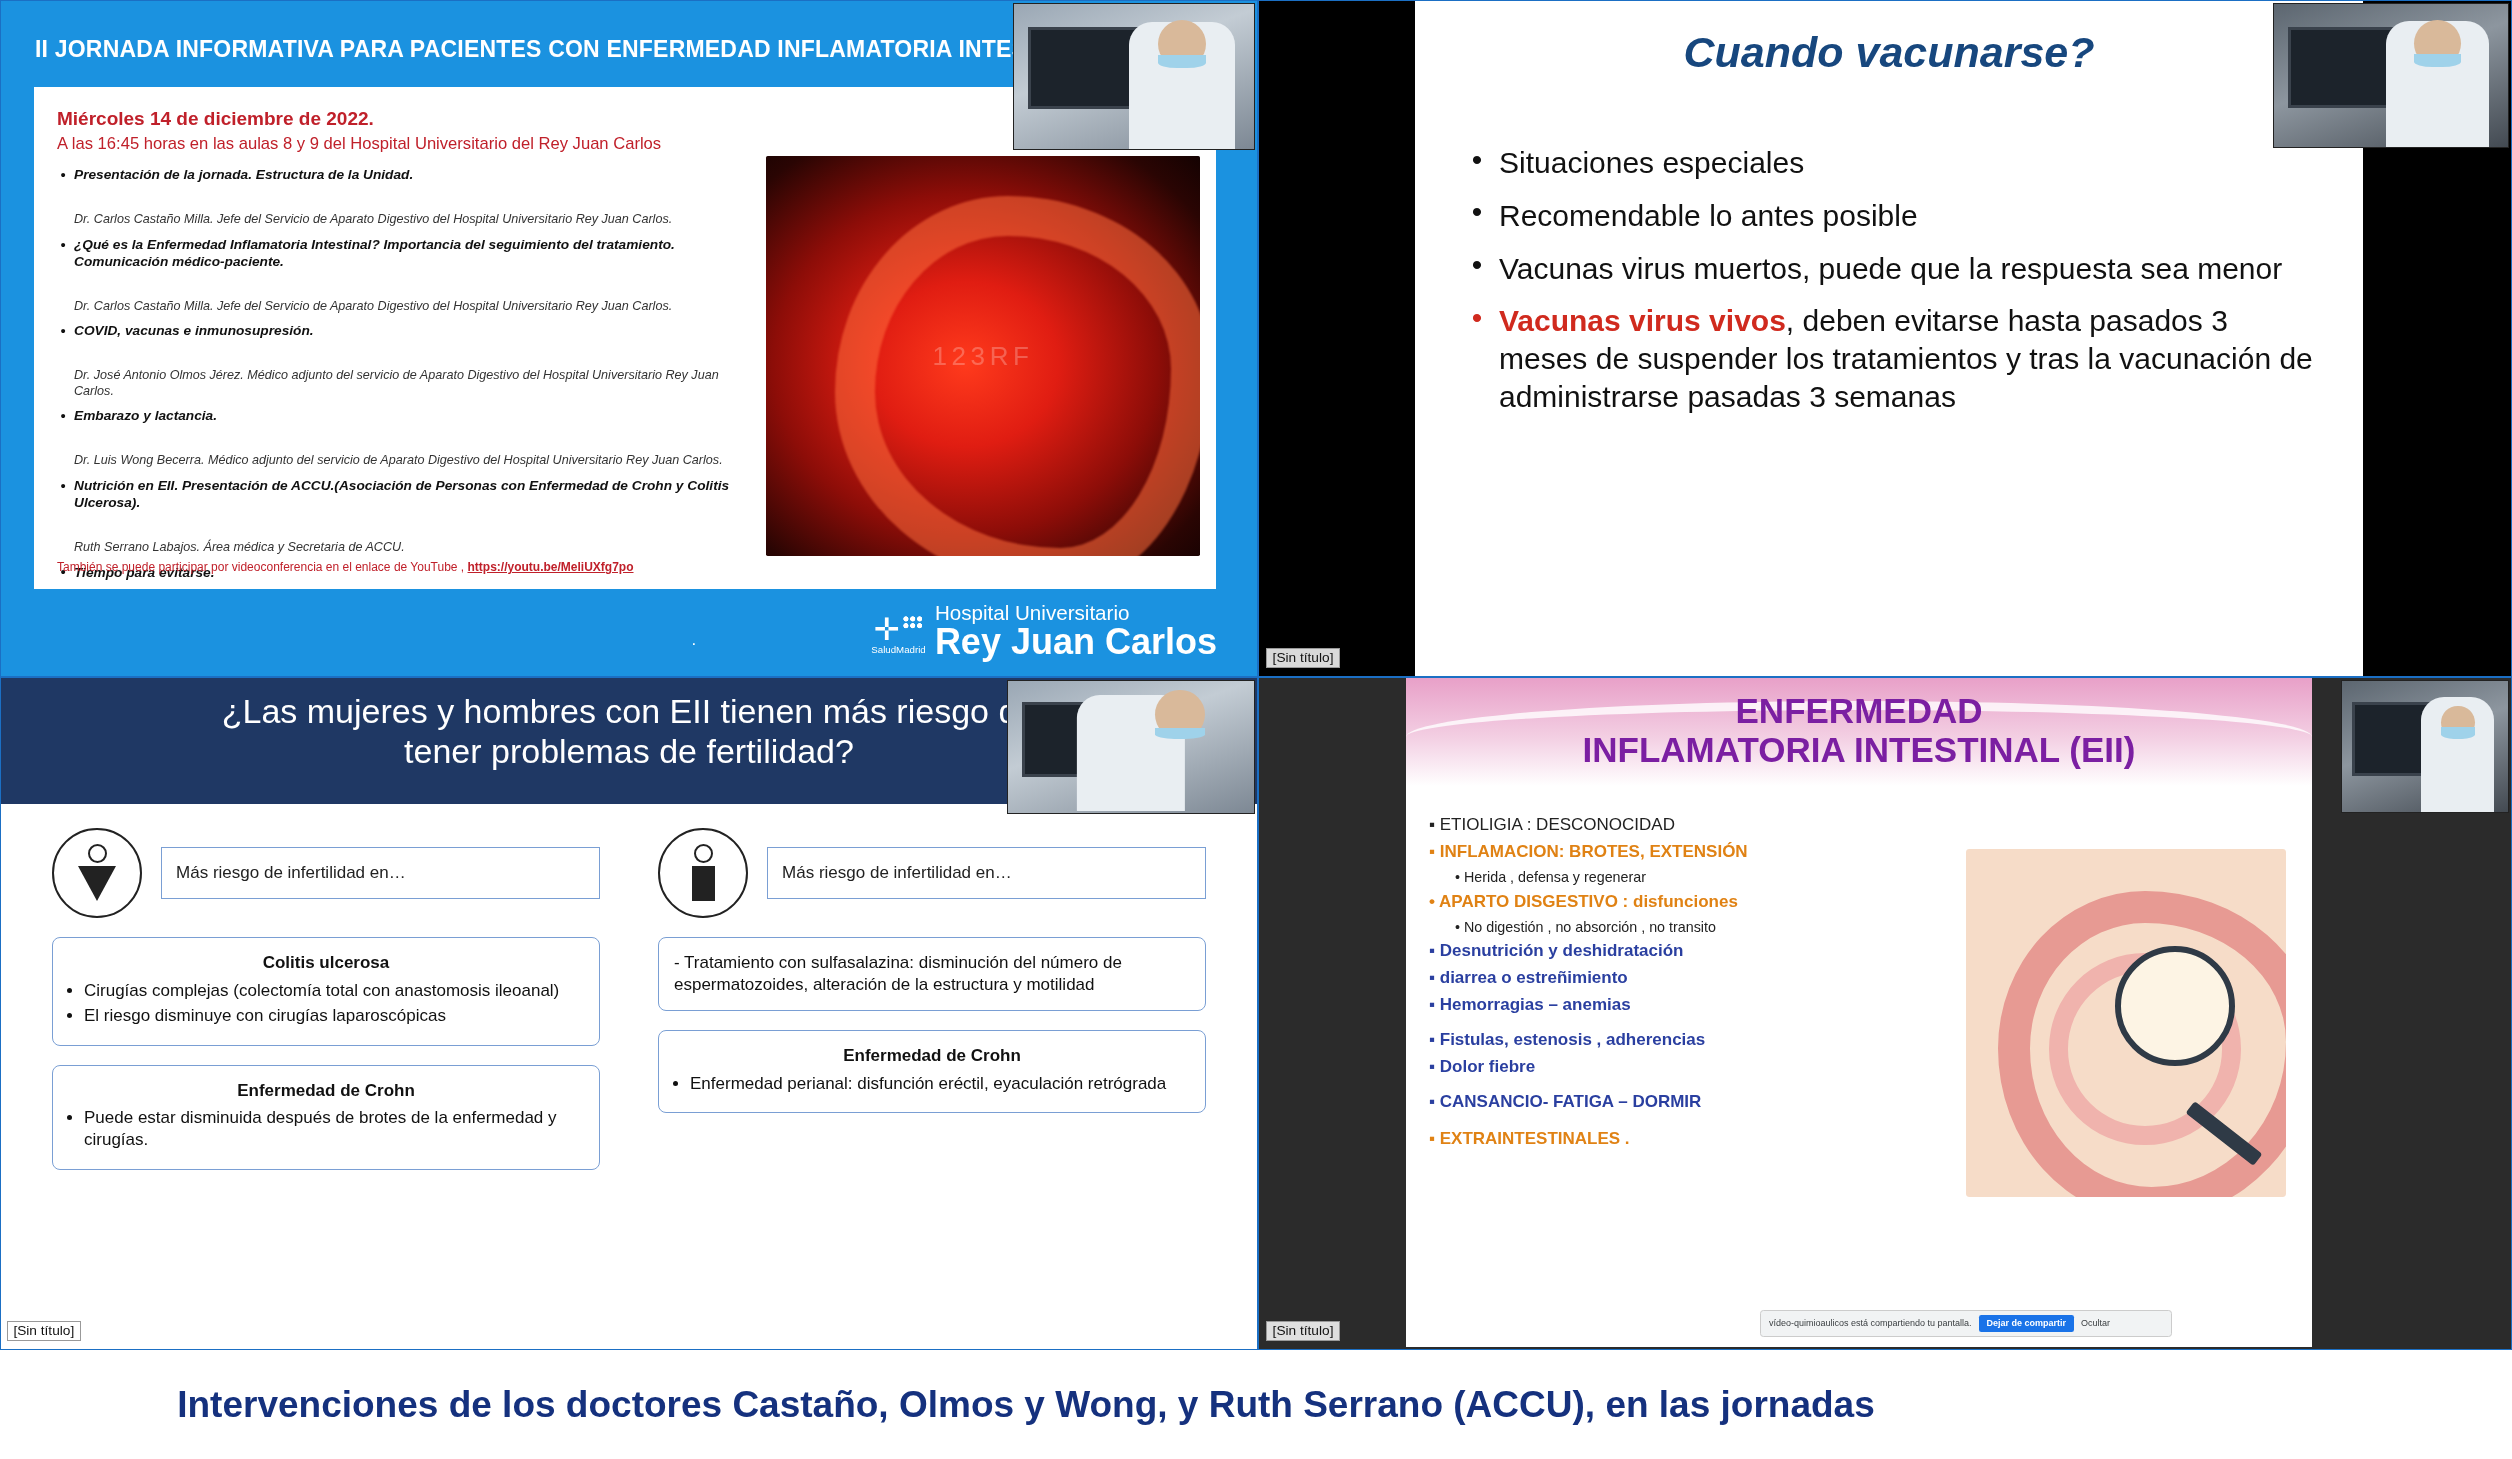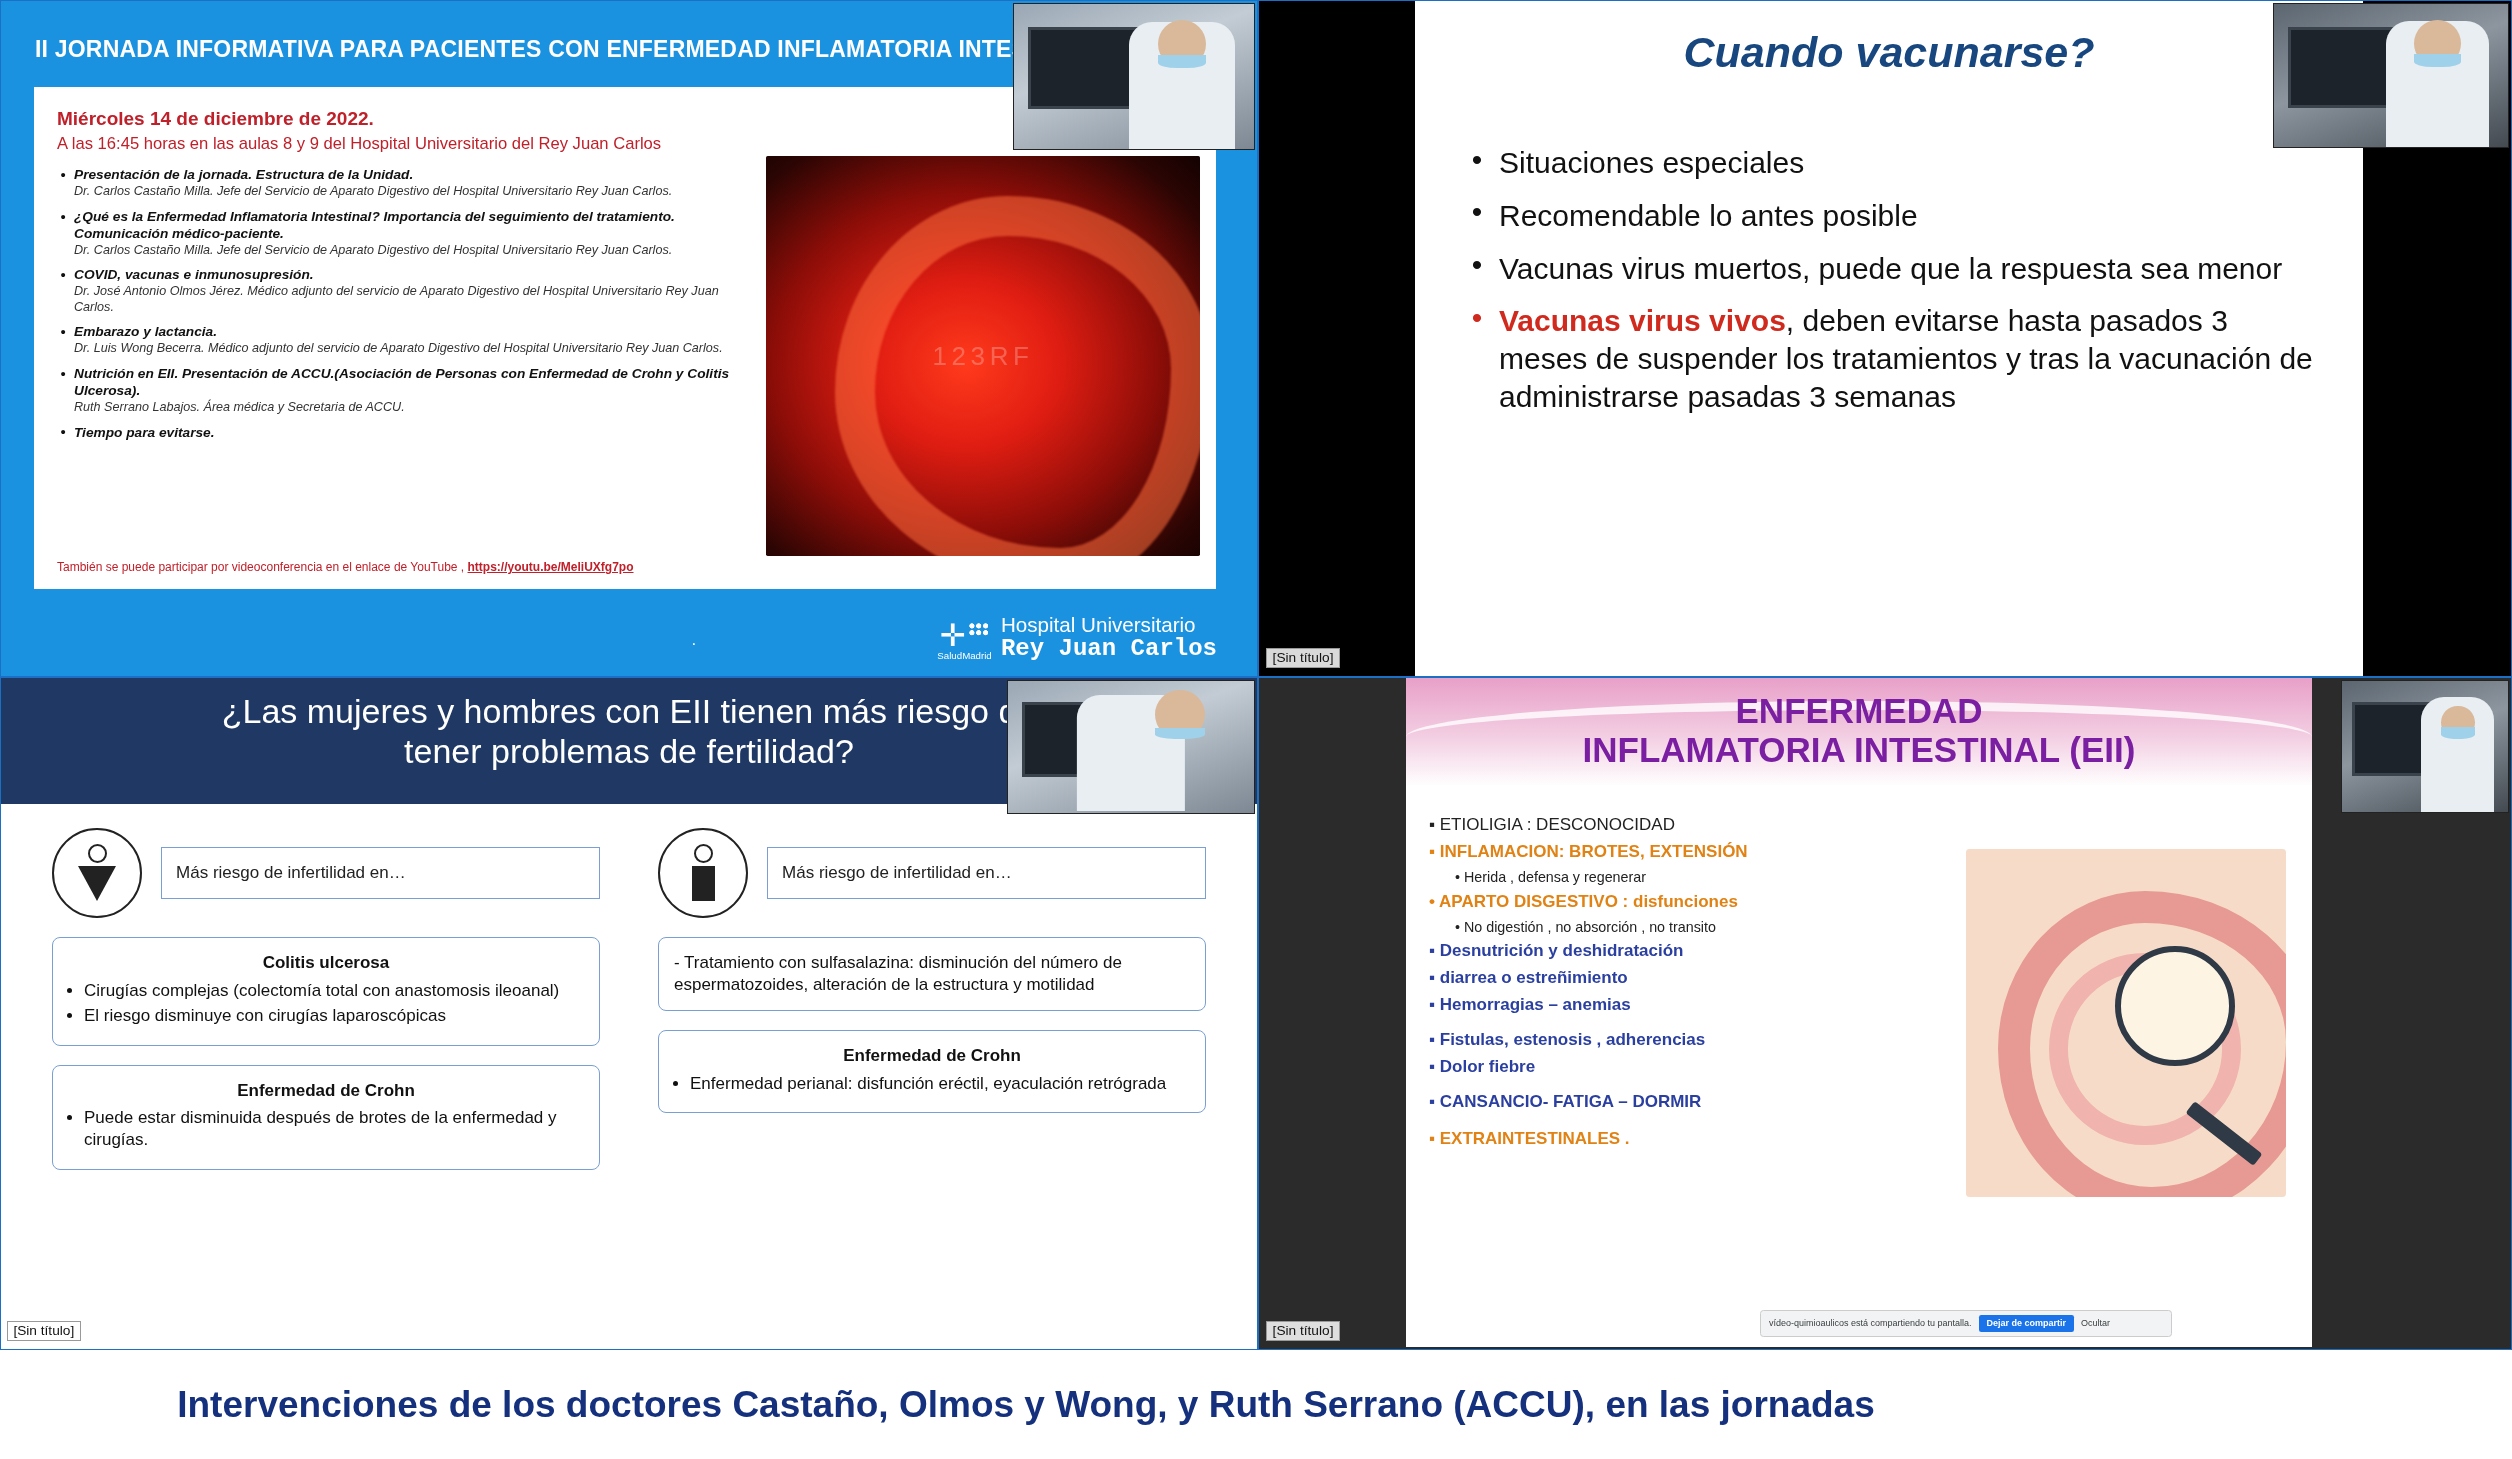--- a/index.html
+++ b/index.html
@@ -11,21 +11,21 @@
   
   .c1{background:#1b92e0;}
   .c1 .title{position:absolute;left:34px;top:35px;width:1073px;color:#ffffff;font-weight:bold;font-size:23px;letter-spacing:0.2px;}
   .c1 .slide{position:absolute;left:33px;top:86px;width:1182px;height:502px;background:#ffffff;}
   .c1 .dateline{position:absolute;left:23px;top:20.6px;color:#c0202a;font-weight:bold;font-size:19px;}
   .c1 .dateline2{position:absolute;left:23px;top:47px;color:#c0202a;font-size:16.6px;}
   .c1 ul.prog{position:absolute;left:23px;top:80px;width:702px;margin:0;padding:0;list-style:none;}
   .c1 ul.prog li{position:relative;margin:0 0 9px 0;padding-left:17px;font-size:13.7px;color:#111;line-height:1.24;}
   .c1 ul.prog li:before{content:"•";position:absolute;left:3.4px;top:-1.1px;font-size:15px;color:#111;}
   .c1 .hl{font-weight:bold;font-style:italic;}
-  .c1 .sub{display:block;font-style:italic;font-size:12.6px;color:#333;}
+  .c1 .sub{display:block;font-style:italic;font-size:12.6px;color:#333;margin-top:28px;}
   .c1 .redline{position:absolute;left:23px;bottom:15px;color:#c0202a;font-size:12px;}
   .c1 .redlink{color:#c0202a;text-decoration:underline;font-weight:bold;}
   .c1 .colonimg{position:absolute;right:16px;top:69px;width:434px;height:400px;border-radius:1.7px;
      background:radial-gradient(ellipse at 46% 52%, #ff3a1c 0%, #e01d12 28%, #8d0d08 58%, #2a0503 86%, #140202 100%);
      overflow:hidden;}
   .c1 .colonimg:after{content:"";position:absolute;left:16%;top:10%;width:68%;height:78%;border:40px solid rgba(255,110,60,.55);
      border-radius:46% 54% 40% 60%/50% 44% 56% 50%;filter:blur(1.1px);}
   .c1 .colonimg .wm{position:absolute;left:0;top:50%;width:100%;text-align:center;color:rgba(255,255,255,.25);font-size:26px;letter-spacing:4.6px;transform:translateY(-50%);}
   .c1 .logo{position:absolute;right:40px;bottom:15px;display:flex;align-items:center;gap:12.6px;}
   .c1 .logomark{width:51px;height:41px;position:relative;}
@@ -33,21 +33,21 @@
   .c1 .logomark .dots{position:absolute;right:0;top:5.7px;width:19.4px;height:19.4px;
      background:
       radial-gradient(circle at 2.9px 2.9px,#fff 2.3px,transparent 2.9px),
       radial-gradient(circle at 9.7px 2.9px,#fff 2.3px,transparent 2.9px),
       radial-gradient(circle at 16.6px 2.9px,#fff 2.3px,transparent 2.9px),
       radial-gradient(circle at 2.9px 9.7px,#fff 2.3px,transparent 2.9px),
       radial-gradient(circle at 9.7px 9.7px,#fff 2.3px,transparent 2.9px),
       radial-gradient(circle at 16.6px 9.7px,#fff 2.3px,transparent 2.9px);}
   .c1 .logomark .sm{position:absolute;left:0;bottom:-3.4px;color:#ffffff;font-size:9.7px;}
   .c1 .logotext .l1{color:#ffffff;font-size:20.6px;line-height:1.05;}
-  .c1 .logotext .l2{color:#ffffff;font-size:24px;font-weight:bold;line-height:1.05;font-family:Liberation Mono, monospace;}
+  .c1 .logotext .l2{color:#ffffff;font-size:36px;font-weight:bold;line-height:1.05;}
   .c1 .dotmark{position:absolute;left:690px;bottom:22px;color:#ffffff;font-size:17px;}
 
   
   .c2{background:#000;}
   .c2 .white{position:absolute;left:156px;top:0;width:948px;height:846px;background:#ffffff;}
   .c2 h2{margin:0;position:absolute;left:0;top:27px;width:100%;text-align:center;color:#17477e;font-size:43px;font-style:italic;font-weight:bold;}
   .c2 ul{position:absolute;left:51px;top:143px;width:856px;margin:0;padding:0;list-style:none;}
   .c2 li{position:relative;padding-left:33px;margin-bottom:15px;font-size:30px;color:#111;line-height:1.26;}
   .c2 li:before{content:"•";position:absolute;left:5.7px;top:-3.4px;font-size:30px;color:#111;}
   .c2 li.red{color:#111;}

